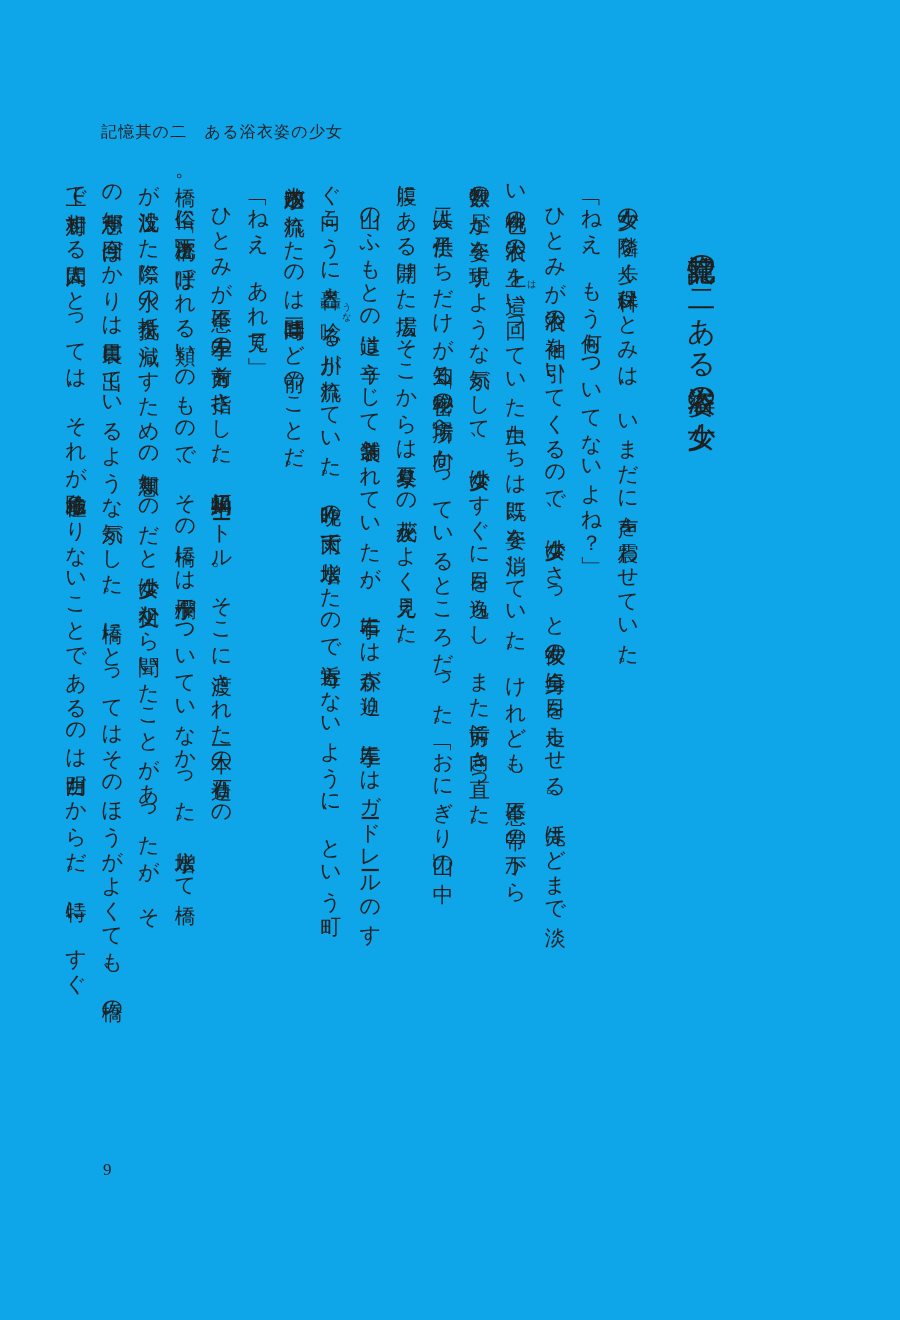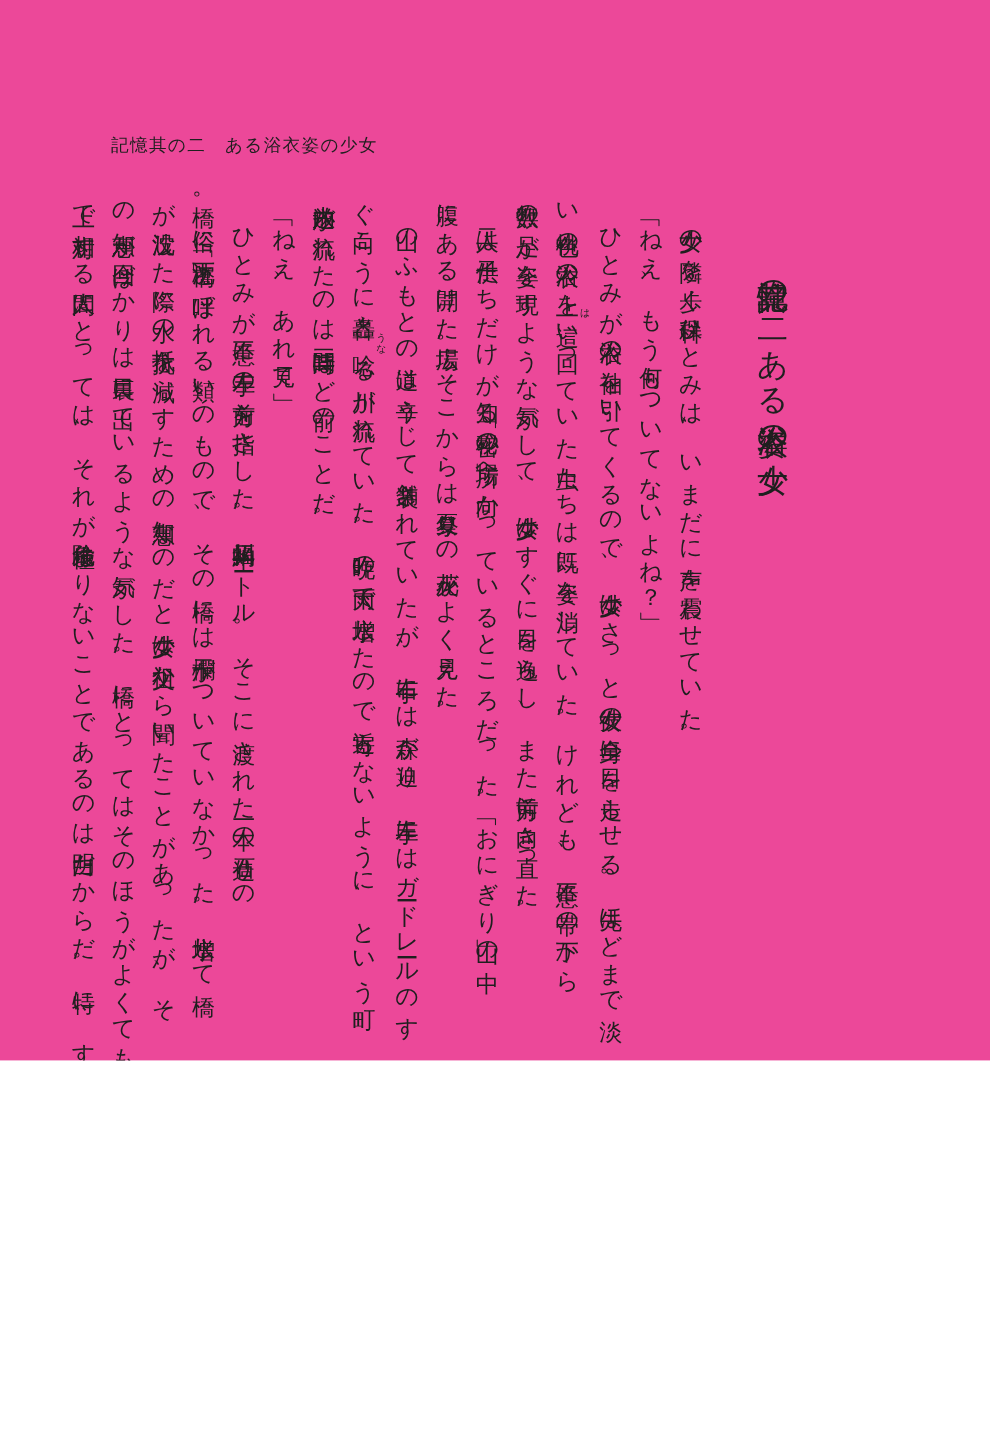--- a/index.html
+++ b/index.html
@@ -1,20 +1,20 @@
 <!DOCTYPE html>
 <html lang="ja"><head>
 <meta charset="utf-8">
 <style>
   html, body { margin: 0; padding: 0; }
   .page {
     position: relative;
     width: 900px;
-    height: 964px;
-    background: #ec4899;
+    height: 1320px;
+    background: #0ea5e9;
     color: #1f1f1f;
     font-family: "Liberation Serif", "DejaVu Serif", serif;
     overflow: hidden;
   }
   .running-header {
     position: absolute;
     top: 122px;
     left: 101px;
     font-size: 16px;
     letter-spacing: 1.2px;

